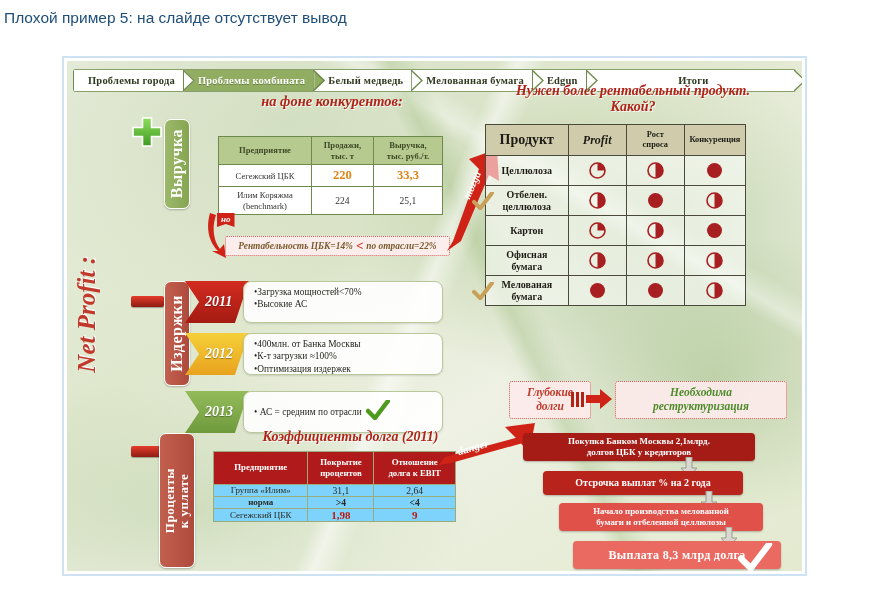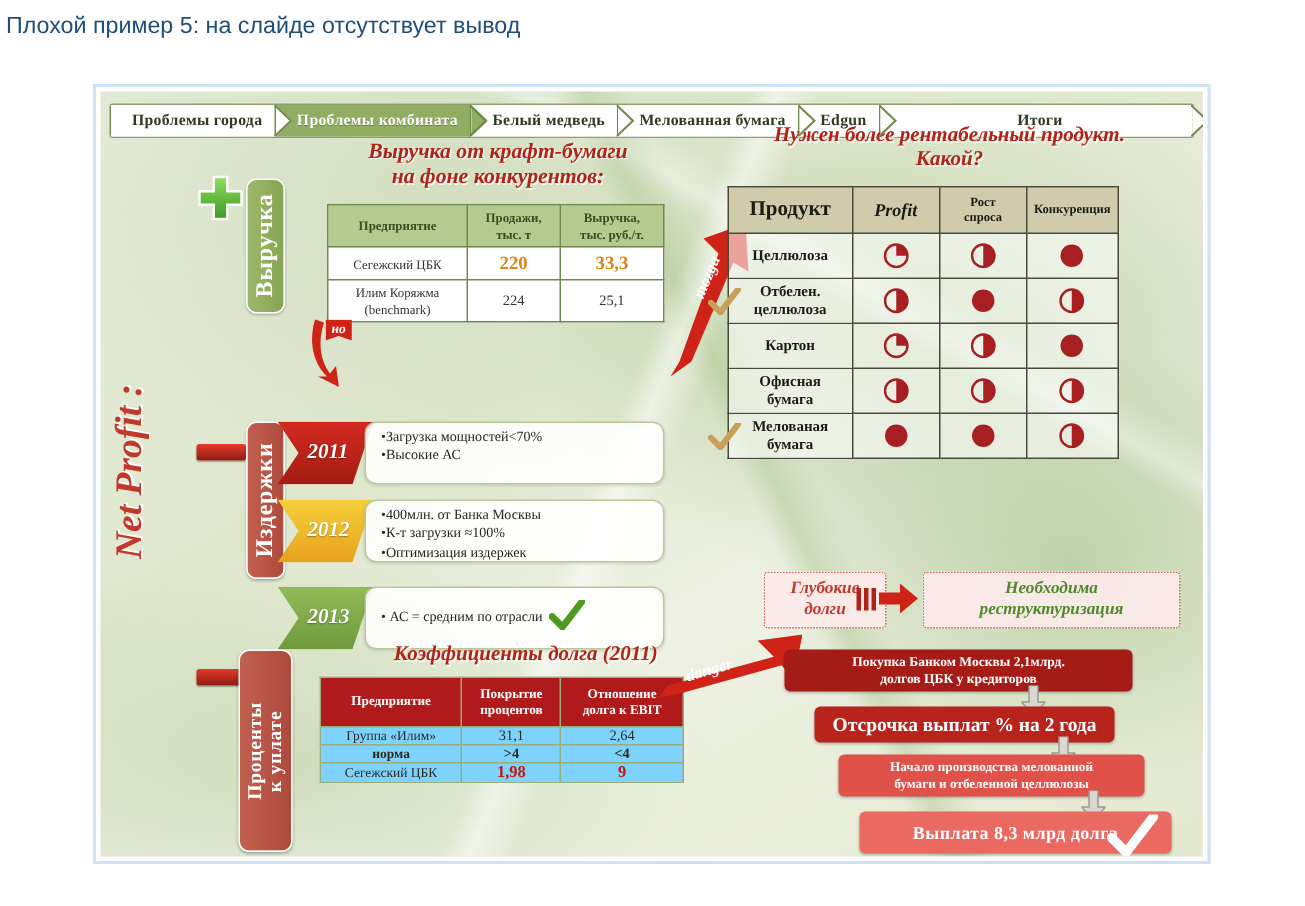--- a/index.html
+++ b/index.html
@@ -287,21 +287,21 @@
     color:#ffffff;
     font-family:"Liberation Serif", serif;
     font-weight:bold;
     text-align:center;
     display:flex; align-items:center; justify-content:center;
     line-height:1.2;
     box-shadow:0 1px 2px rgba(0,0,0,.25);
     padding:2px 6px;
   }
   .casc.c1{ background:#a51b16; font-size:9px; }
-  .casc.c2{ background:#b8231c; font-size:13px; }
+  .casc.c2{ background:#b8231c; font-size:10px; }
   .casc.c3{ background:#e0514a; font-size:8.8px; }
   .casc.c4{ background:#ea6a62; font-size:12px; letter-spacing:.3px; }
 
   .dnarrow{ position:absolute; width:16px; height:20px; }
 
   
   .arrowlabel{
     position:absolute;
     color:#ffffff;
     font-family:"Liberation Serif", serif;
@@ -392,21 +392,20 @@
   <div class="vlabel vl-red" style="left:97px; top:220px; width:26px; height:105px;">
     <span>Издержки</span>
   </div>
 
   <div class="minus-sign" style="left:64px; top:385px;"></div>
   <div class="vlabel vl-red" style="left:92px; top:372px; width:36px; height:135px; font-size:13px;">
     <span id="interest-label">Проценты<br>к уплате</span>
   </div>
 
   <div class="script-title" style="left:151px; top:32px; width:228px; font-size:14.5px;">
-    <div>Выручка от крафт-бумаги</div>
     <div>на фоне конкурентов:</div>
   </div>
 
   <table class="tbl1">
     <thead>
           <tr id="t1-head">
             <th>Предприятие</th>
             <th>Продажи,<br>тыс. т</th>
             <th>Выручка,<br>тыс. руб./т.</th>
           </tr>
@@ -426,20 +425,25 @@
   </table>
 
   <svg style="position:absolute; left:135px; top:150px; width:50px; height:48px;" viewBox="0 0 50 48">
     <path d="M8 2 C4 16 6 30 16 40 L10 40 L24 47 L22 33 L18 38 C11 29 10 16 14 4 Z" fill="#cf2318"></path>
   </svg>
   <div style="position:absolute; left:150px; top:152px; background:#cf2318; color:#fff;
               font-family:'Liberation Serif',serif; font-style:italic; font-weight:bold;
               font-size:9px; padding:1px 4px 3px 4px;
               clip-path:polygon(0 0,100% 0,100% 100%,50% 78%,0 100%);">но</div>
 
+  <div class="dotbox pct-note">
+    <span>Рентабельность ЦБК=14%</span>
+    <span class="lt">&lt;</span>
+    <span>по отрасли=22%</span>
+  </div>
 
   <svg style="position:absolute; left:378px; top:84px; width:58px; height:110px;" viewBox="0 0 58 110">
     <path d="M52 4 L24 14 L34 24 L8 96 L2 106 L16 96 L44 30 L54 36 Z" fill="#cf2318"></path>
   </svg>
   <div class="arrowlabel" style="left:390px; top:118px; transform:rotate(-67deg);">mozga</div>
 
   <div class="script-title" style="left:406px; top:22px; width:320px; font-size:14px;">
     <div>Нужен более рентабельный продукт.</div>
     <div>Какой?</div>
   </div>

